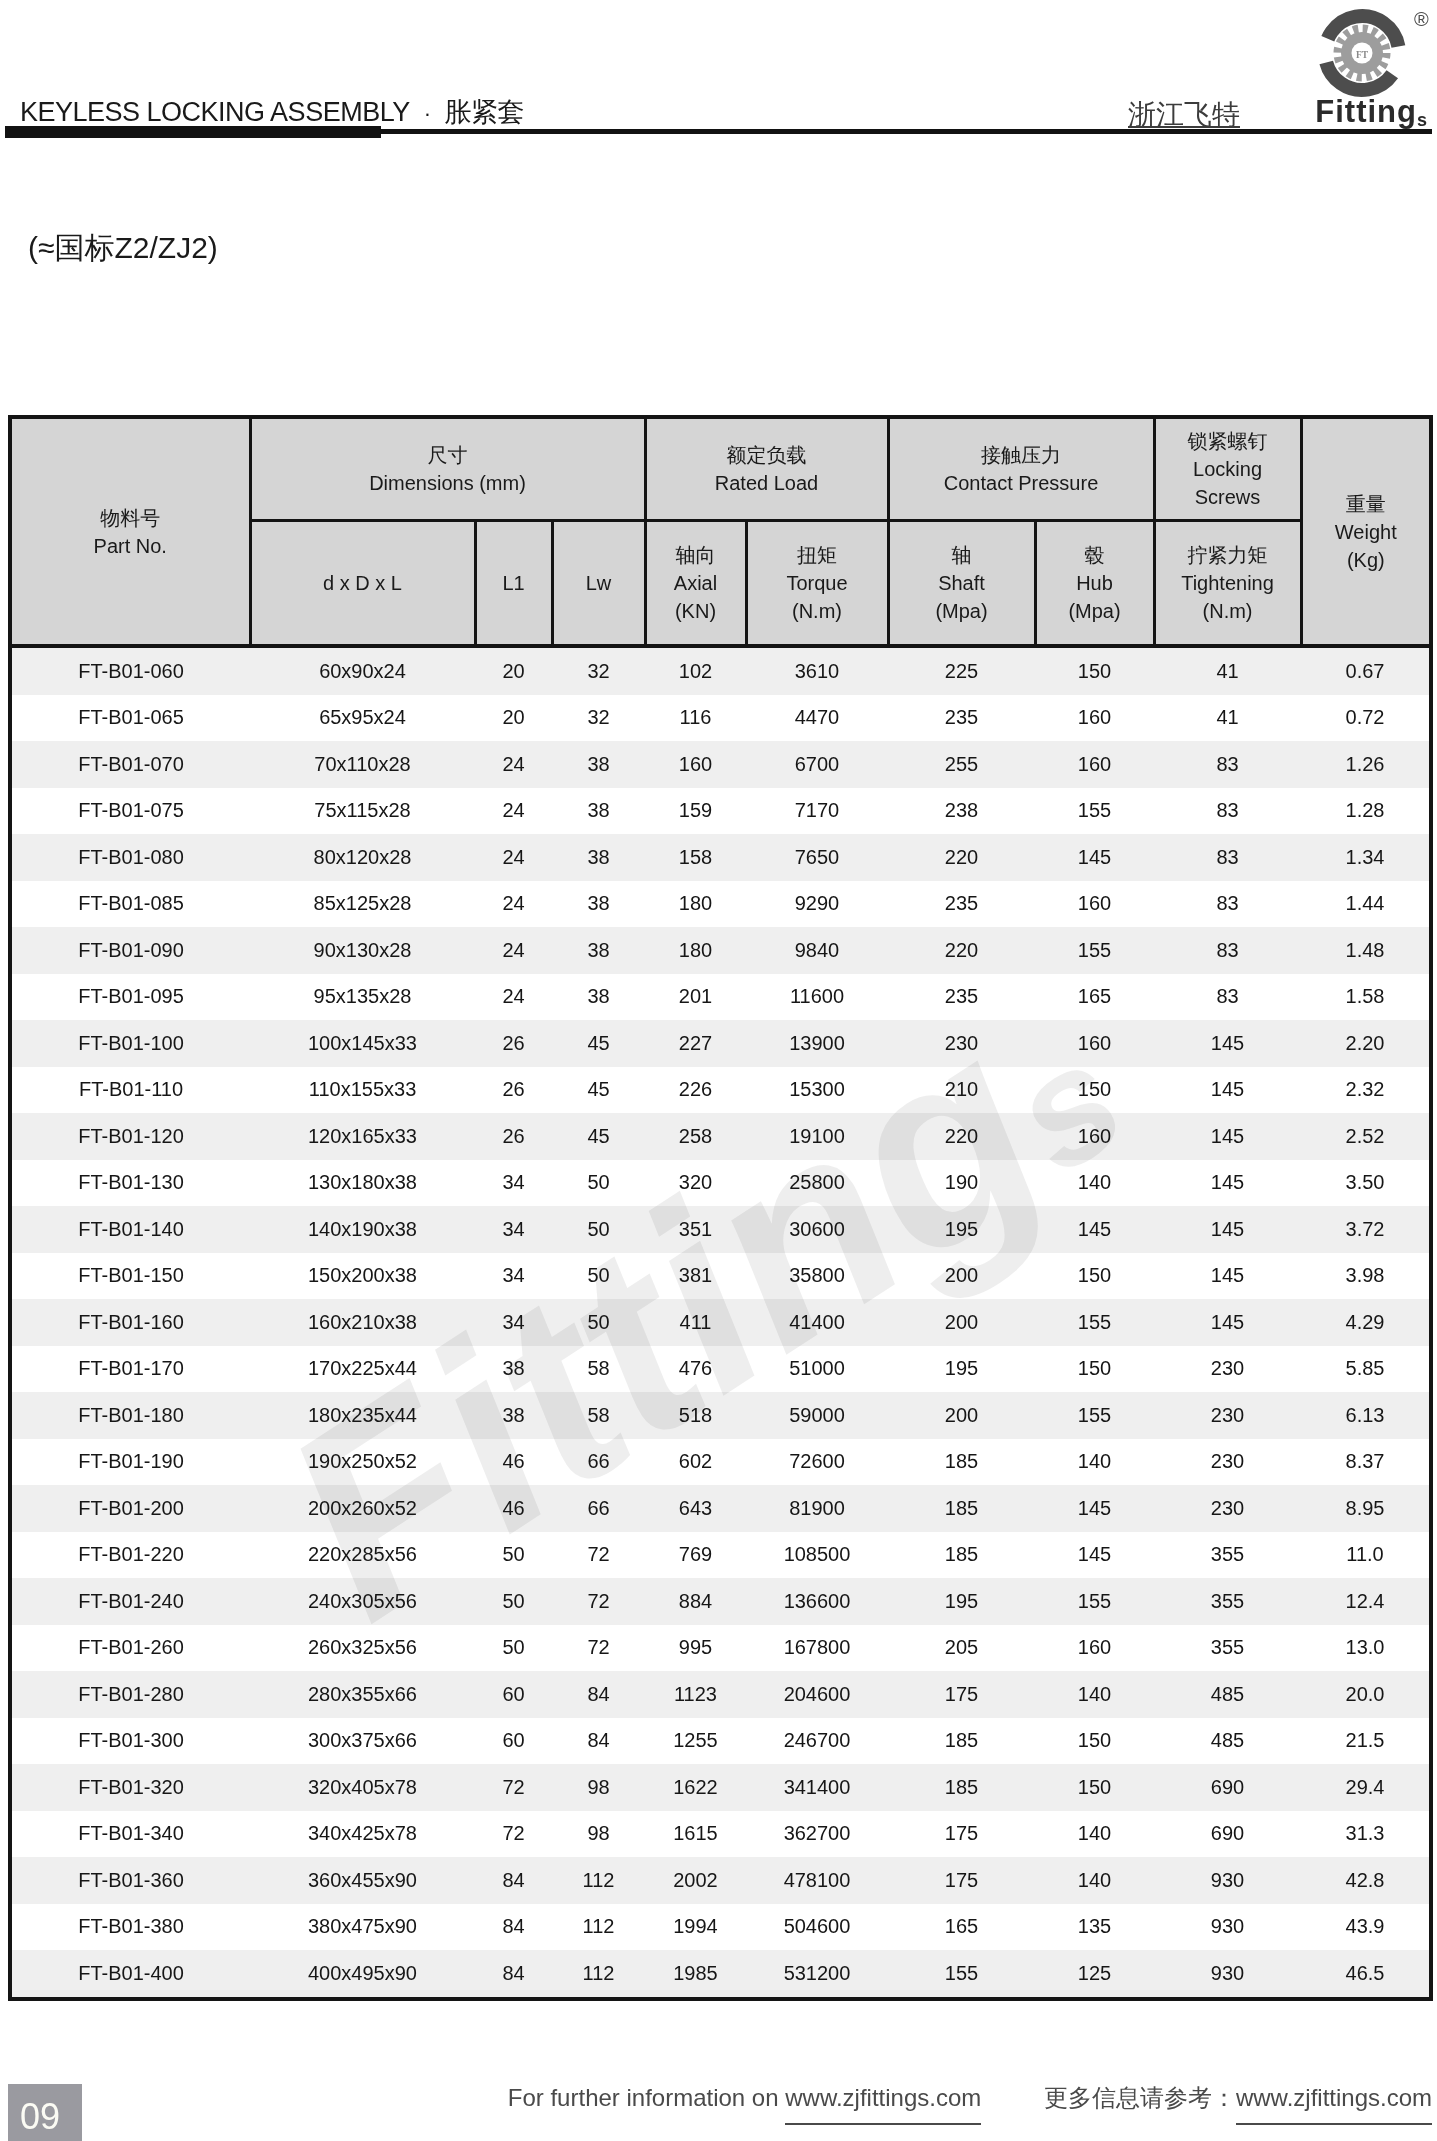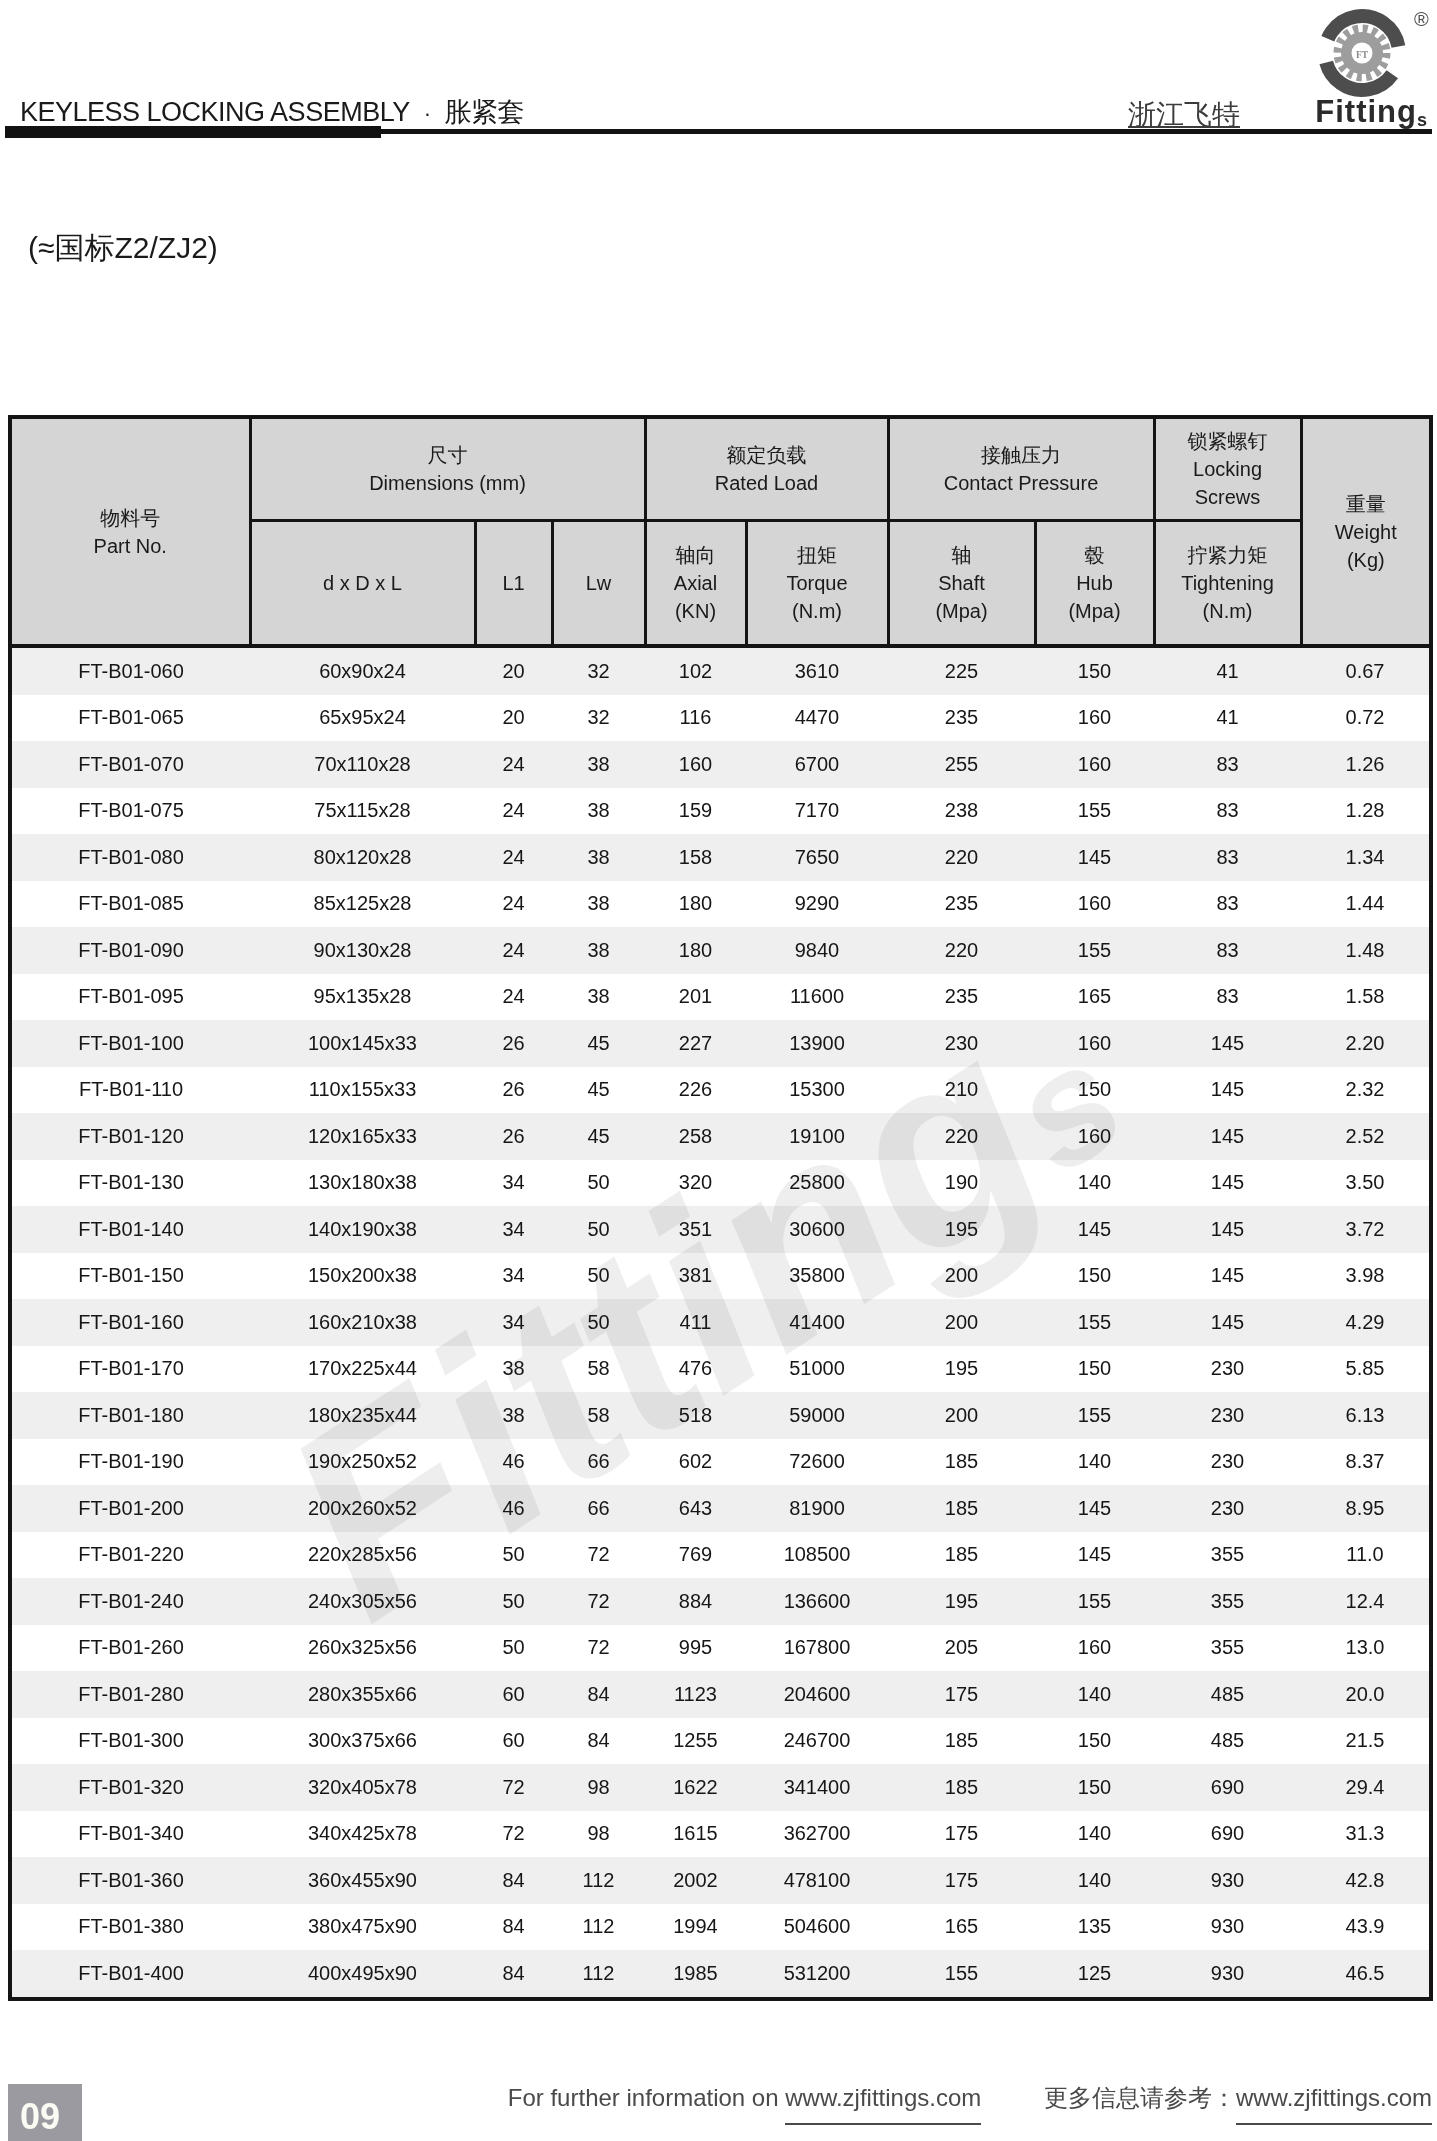--- a/index.html
+++ b/index.html
@@ -42,21 +42,20 @@
   table.spec thead{border-bottom:4px solid #141414;}
   table.spec tbody td{
     border:none;text-align:center;font-size:20px;height:46.5px;padding:0;color:#161616;
   }
   table.spec tbody tr:nth-child(odd){background:rgba(20,20,20,0.065);}
   
   .page-num{
     position:absolute;left:8px;bottom:0;width:74px;height:57px;background:#9a9aa0;
     color:#fbfbf4;font-size:36px;display:flex;align-items:flex-end;box-sizing:border-box;
     padding:0 0 3px 12px;
-    font-weight:bold;
   }
   .footer-info{
     position:absolute;right:5px;top:2082px;font-size:24px;color:#4a4a4a;white-space:nowrap;
   }
   .footer-info .seg{margin-left:56px;}
   .footer-info .url{border-bottom:2px solid #4a4a4a;padding-bottom:12px;}
 </style>
 </head>
 <body>
 

